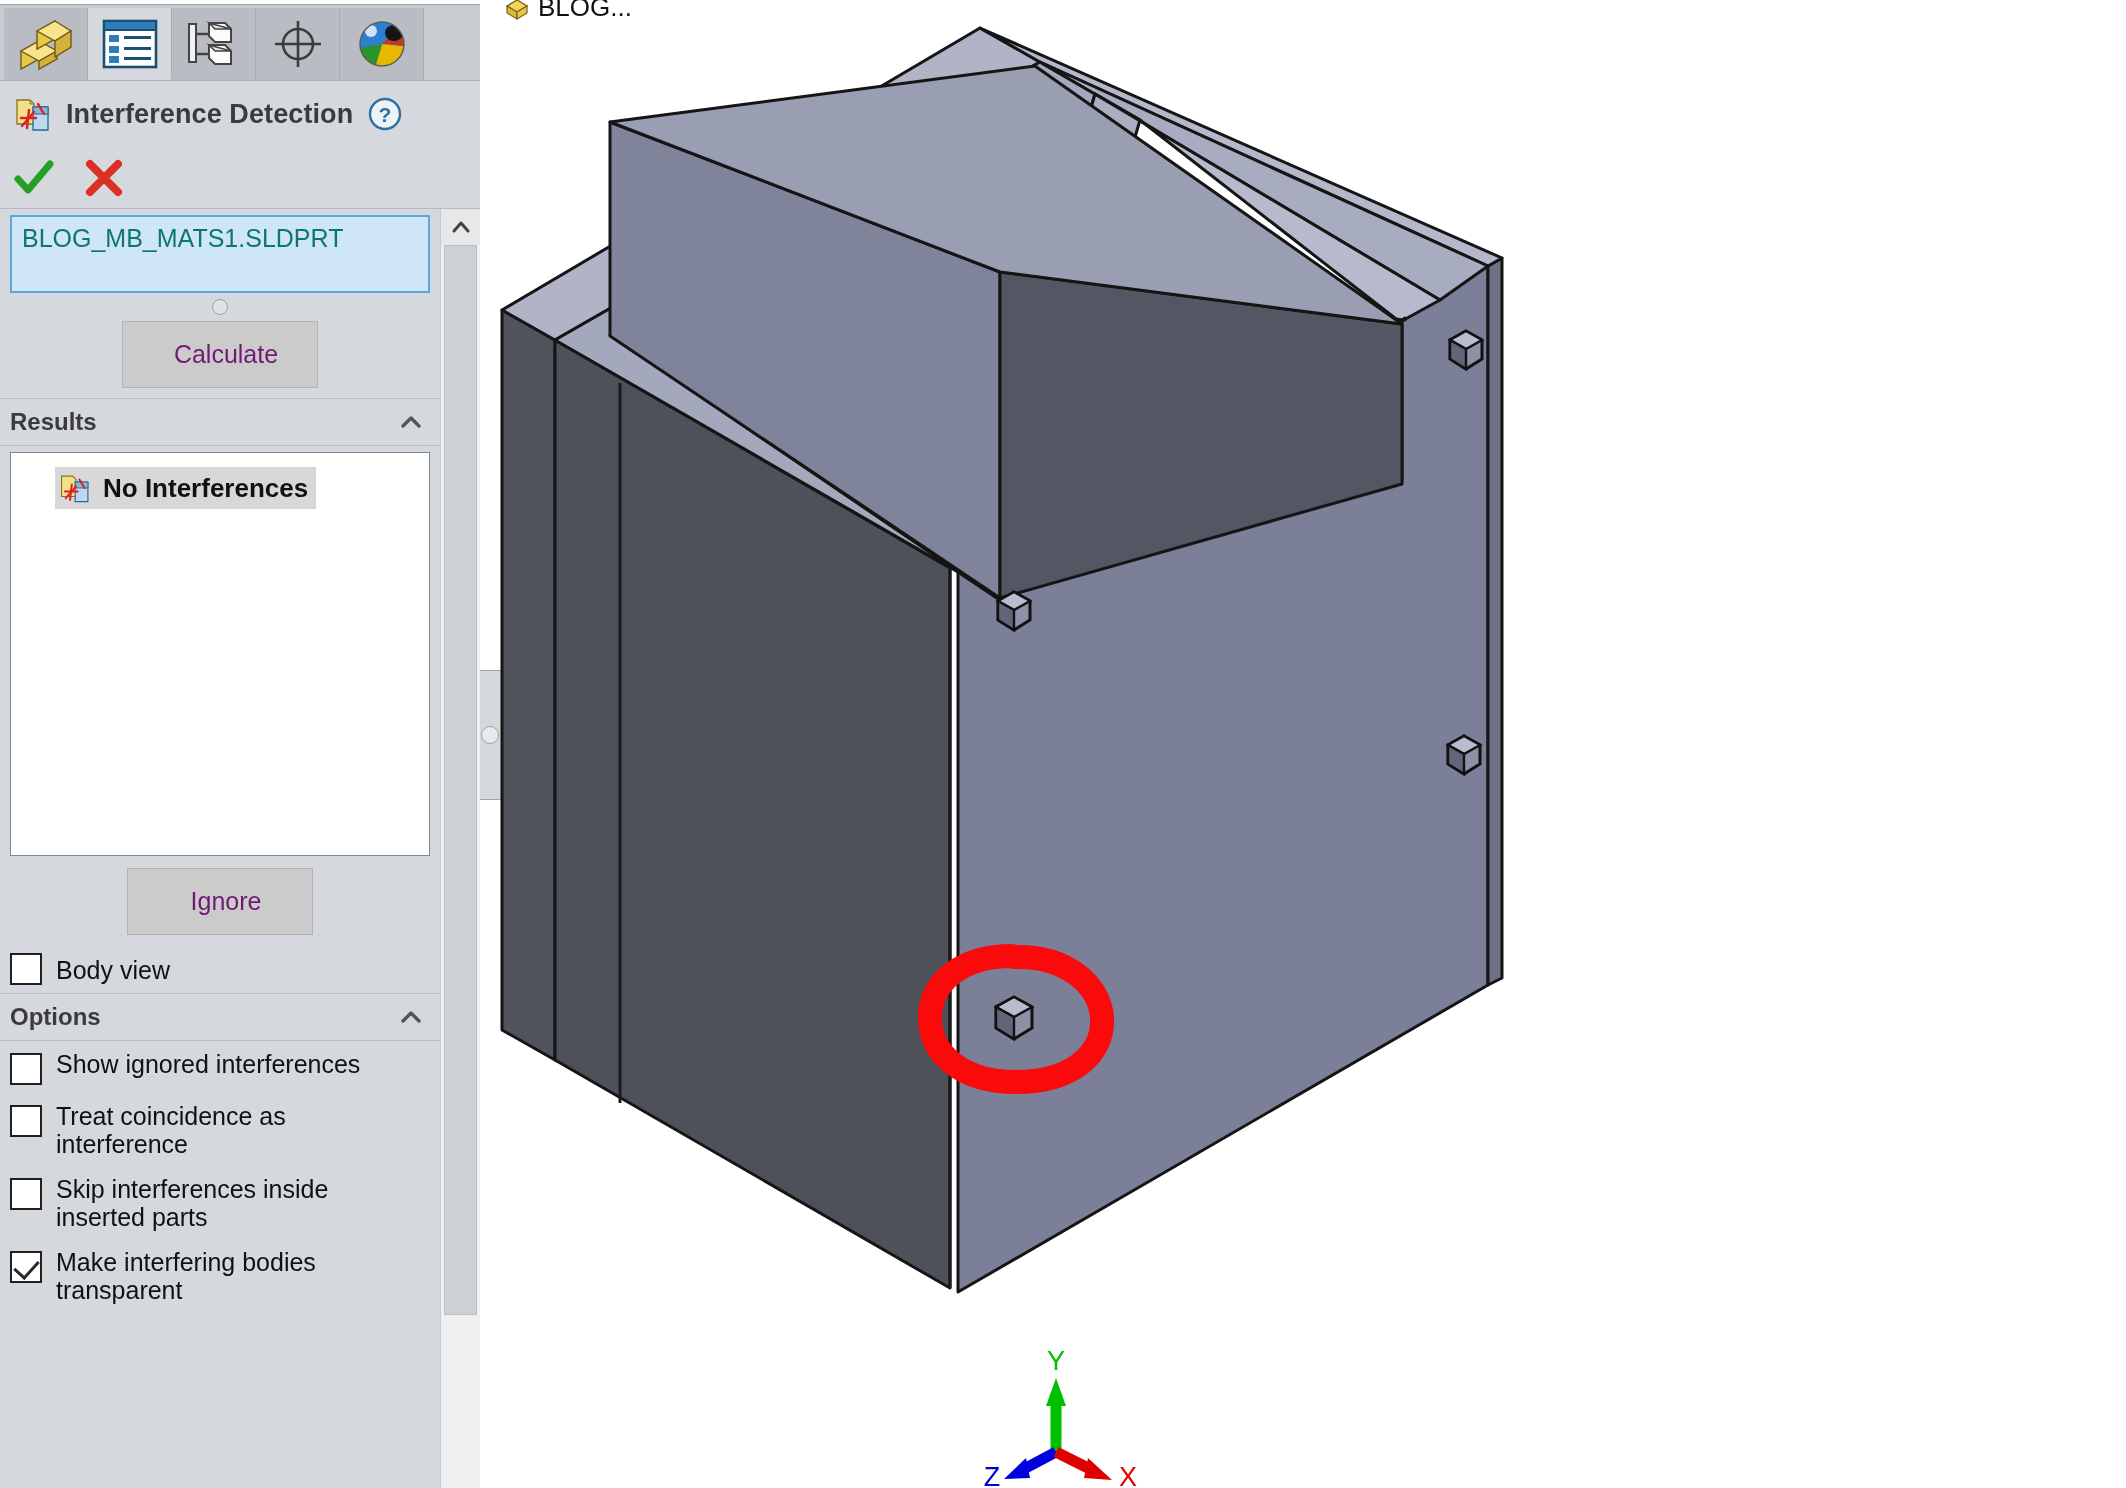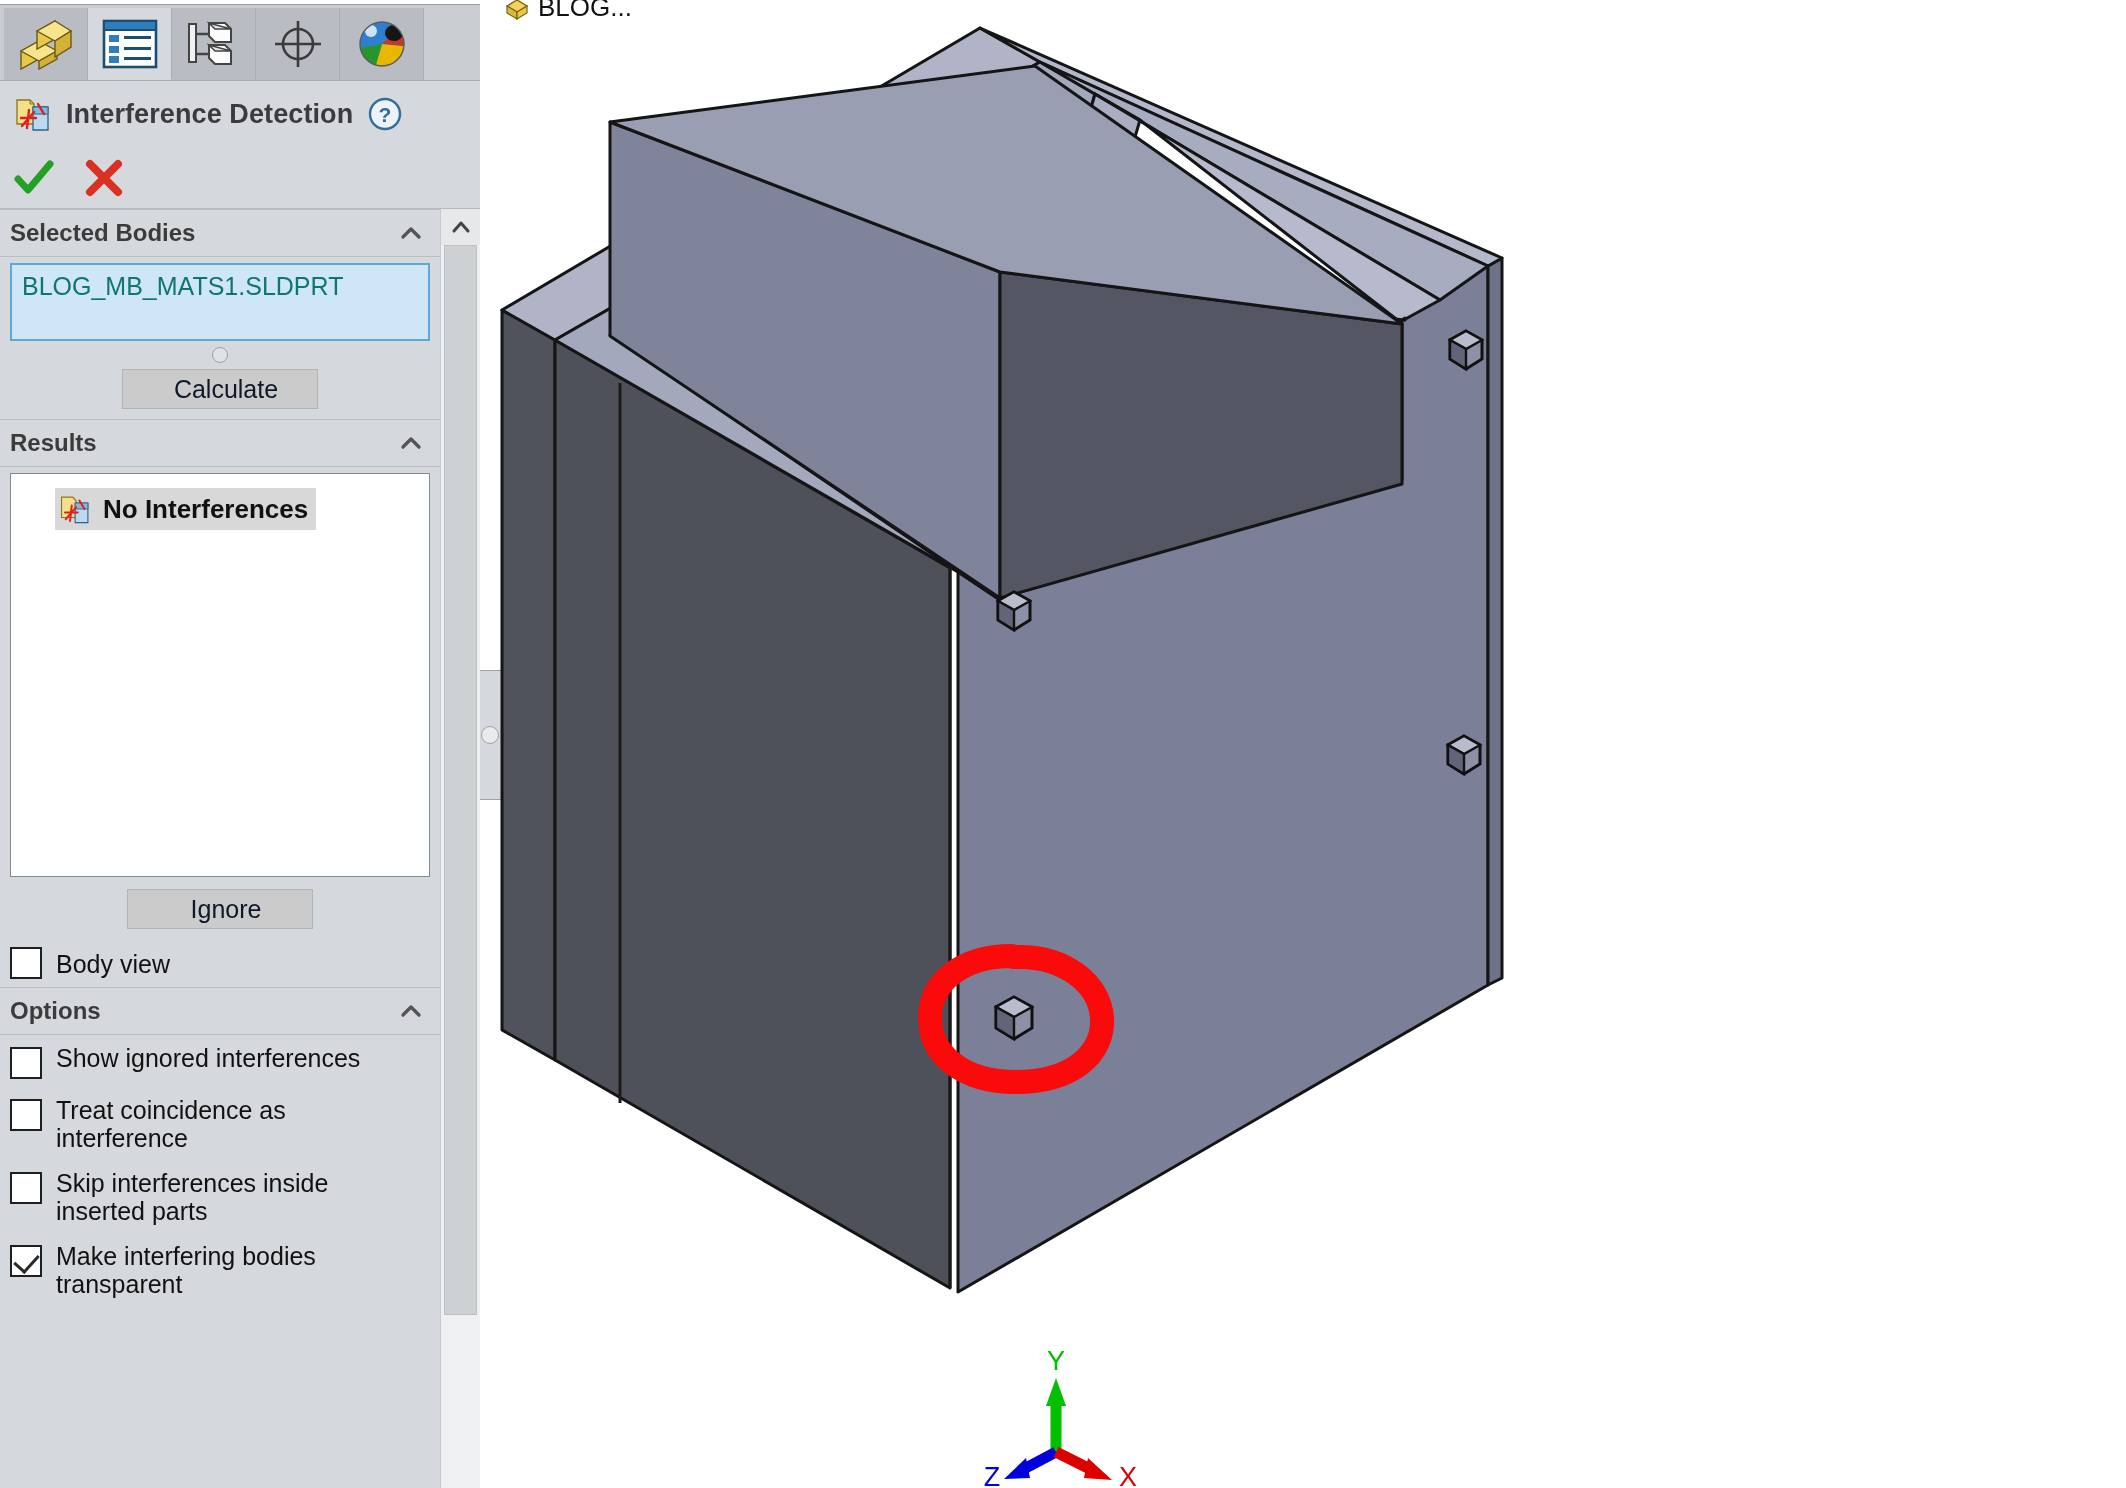--- a/index.html
+++ b/index.html
@@ -98,24 +98,24 @@
     padding:6px 0 2px 0;
   }
   .grip-dot i {
     display:block; width:16px;height:16px;border-radius:50%;
     background:#dfe2e6; border:1px solid #9ea3a9;
   }
 
   
   .btn-row { display:flex; justify-content:center; padding:4px 0 10px 0; }
   .gbtn {
-    min-width:196px; height:40px;
+    min-width:196px; height:67px;
     background:#cbcbcb;
     border:1px solid #b3b3b3;
-    font-size:25px; color:#0f172a;
+    font-size:25px; color:#701a75;
     display:flex; align-items:center; justify-content:center;
     cursor:default;
     font-family:"Liberation Sans",sans-serif;
     padding-left:12px;
   }
   .gbtn.ignore { min-width:186px; }
 
   
   .cbrow {
     display:flex; align-items:flex-start; gap:14px;
@@ -300,26 +300,20 @@
       <div class="btn">
         <svg width="42" height="42" viewBox="0 0 42 42">
           <path d="M7 7 L35 35 M35 7 L7 35" fill="none" stroke="#d93021" stroke-width="8" stroke-linecap="round"></path>
         </svg>
       </div>
     </div>
 
     <div id="pm-scroll">
       <div id="pm-content">
 
-        <div class="sec-head">
-          <span class="sec-title">Selected Bodies</span>
-          <svg class="chev" viewBox="0 0 26 26">
-            <path d="M5 17 L13 9 L21 17" fill="none" stroke="#555" stroke-width="3.4" stroke-linecap="round" stroke-linejoin="round"></path>
-          </svg>
-        </div>
 
         <div class="selbox-wrap">
           <div class="selbox">BLOG_MB_MATS1.SLDPRT</div>
         </div>
         <div class="grip-dot">
             <i></i>
           </div>
 
         <div class="btn-row">
           <div class="gbtn">Calculate</div>

